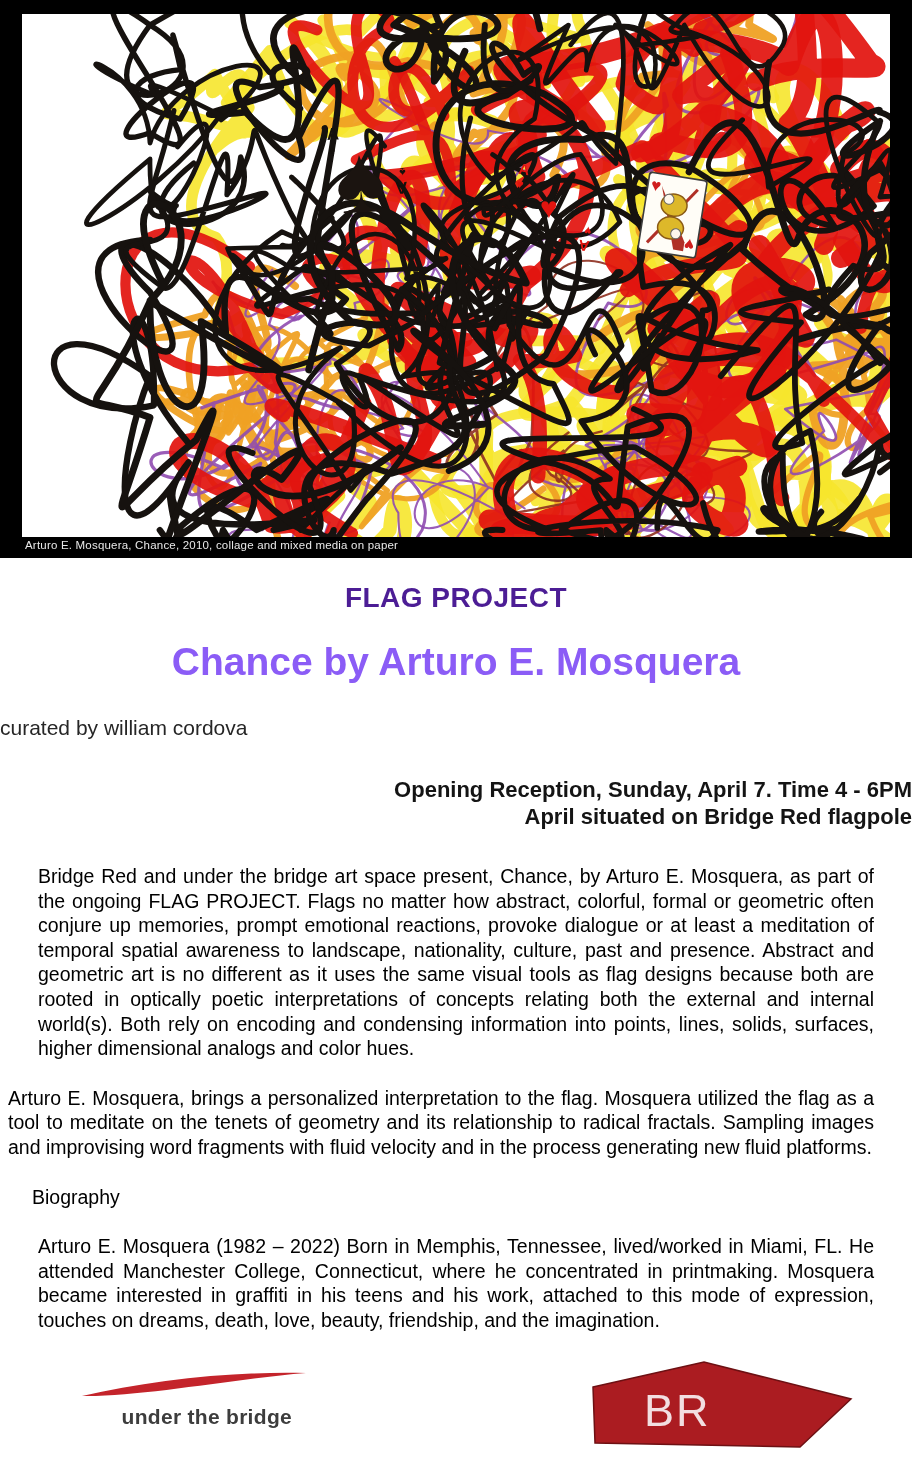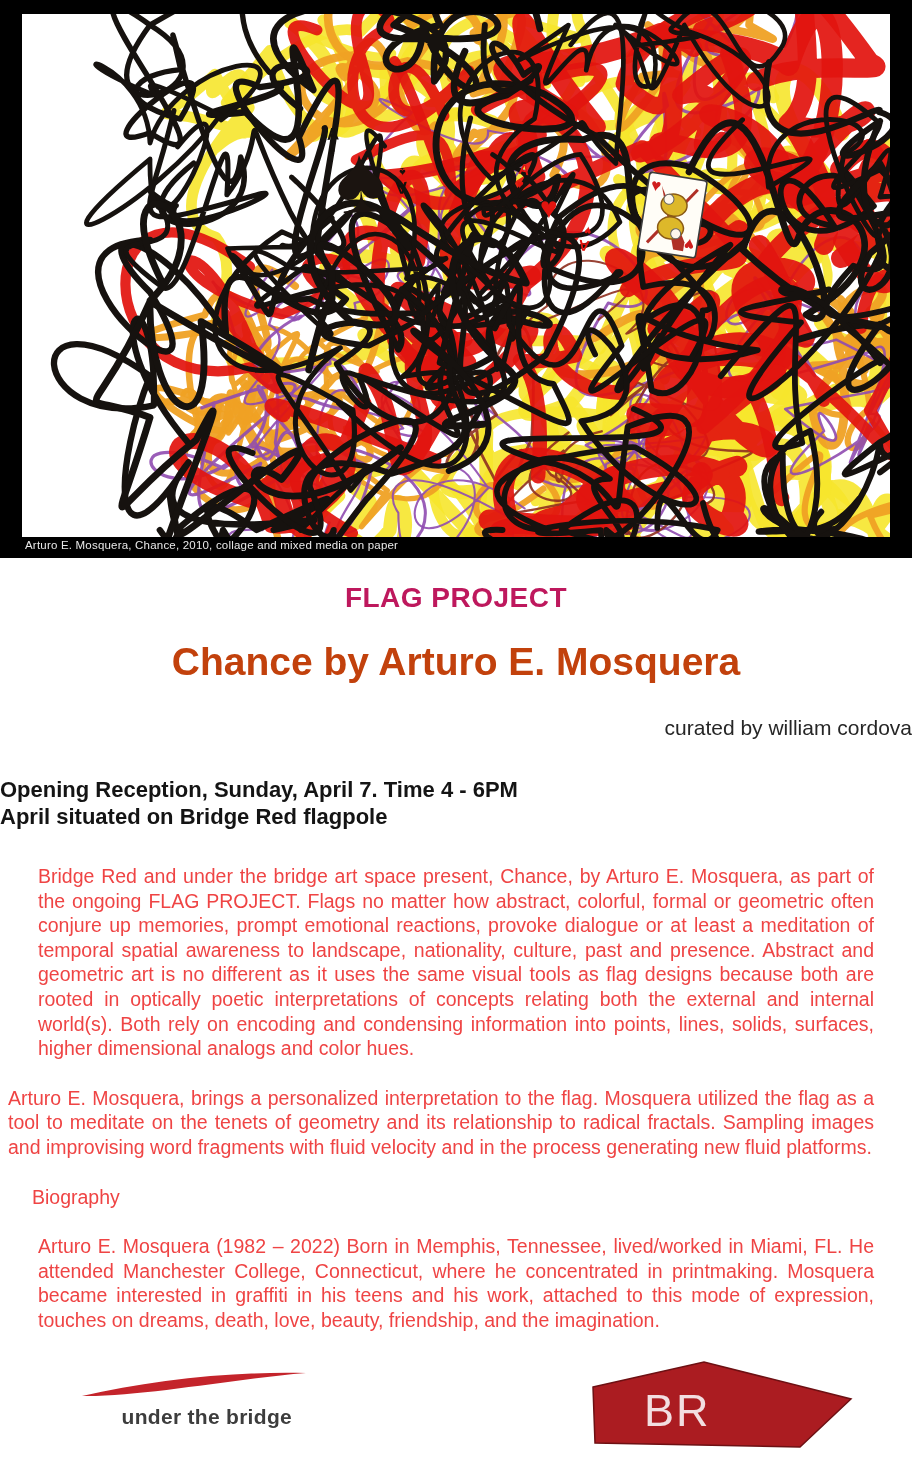--- a/index.html
+++ b/index.html
@@ -28,52 +28,52 @@
     box-sizing:border-box;
     letter-spacing:.2px;
   }
 
   
   .kicker{
     margin-top:24px;
     text-align:center;
     font-size:28px;
     font-weight:bold;
-    color:#be185d;
+    color:#4c1d95;
     letter-spacing:.5px;
   }
   .title{
     margin-top:26px;
     text-align:center;
     font-size:39px;
     font-weight:bold;
-    color:#c2410c;
+    color:#8b5cf6;
   }
   .curator{
     margin-top:32px;
-    text-align:right;
+    text-align:left;
     font-size:21px;
     color:#262626;
   }
   .events{
     margin-top:36px;
-    text-align:left;
+    text-align:right;
     font-size:22px;
     font-weight:bold;
     line-height:27px;
     color:#141414;
   }
 
   
   .copy{
     margin:0 38px;
     font-size:19.5px;
     line-height:24.6px;
     text-align:justify;
-    color:#ef4444;
+    color:#000000;
   }
   .p1{margin-top:34px;}
   .p2{margin-top:25px;margin-left:8px;}
   .bio-label{margin-top:25px;text-align:left;margin-left:32px;}
   .bio{margin-top:25px;}
 
   
   .footer{
     position:relative;
     height:134px;

